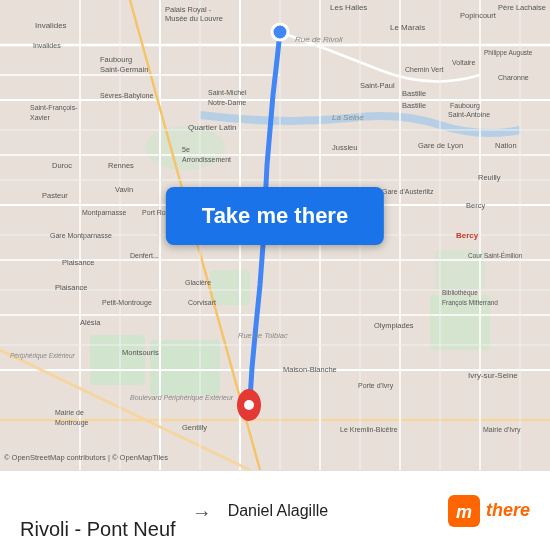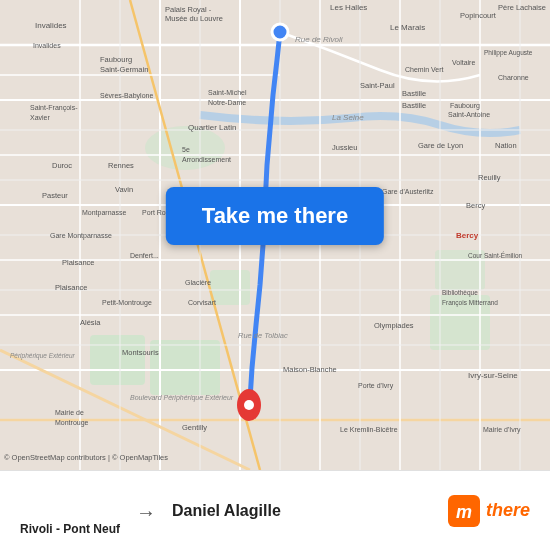--- a/index.html
+++ b/index.html
@@ -43,33 +43,33 @@
     #bottom-bar {
       width: 550px;
       height: 80px;
       background: white;
       display: flex;
       align-items: center;
       padding: 0 20px;
       border-top: 1px solid #e0e0e0;
     }
     #origin-label {
-      font-size: 12px;
-      font-weight: 700;
+      font-size: 20px;
+      font-weight: 400;
       color: #222;
       margin-top: 37px;
     }
     #arrow-icon {
       margin: 0 16px;
       font-size: 20px;
       color: #555;
     }
     #dest-label {
       font-size: 16px;
-      font-weight: 700;
+      font-weight: 400;
       color: #222;
     }
     #moovit-logo {
       margin-left: auto;
       display: flex;
       align-items: center;
       gap: 6px;
     }
     #moovit-text {
       font-size: 18px;

